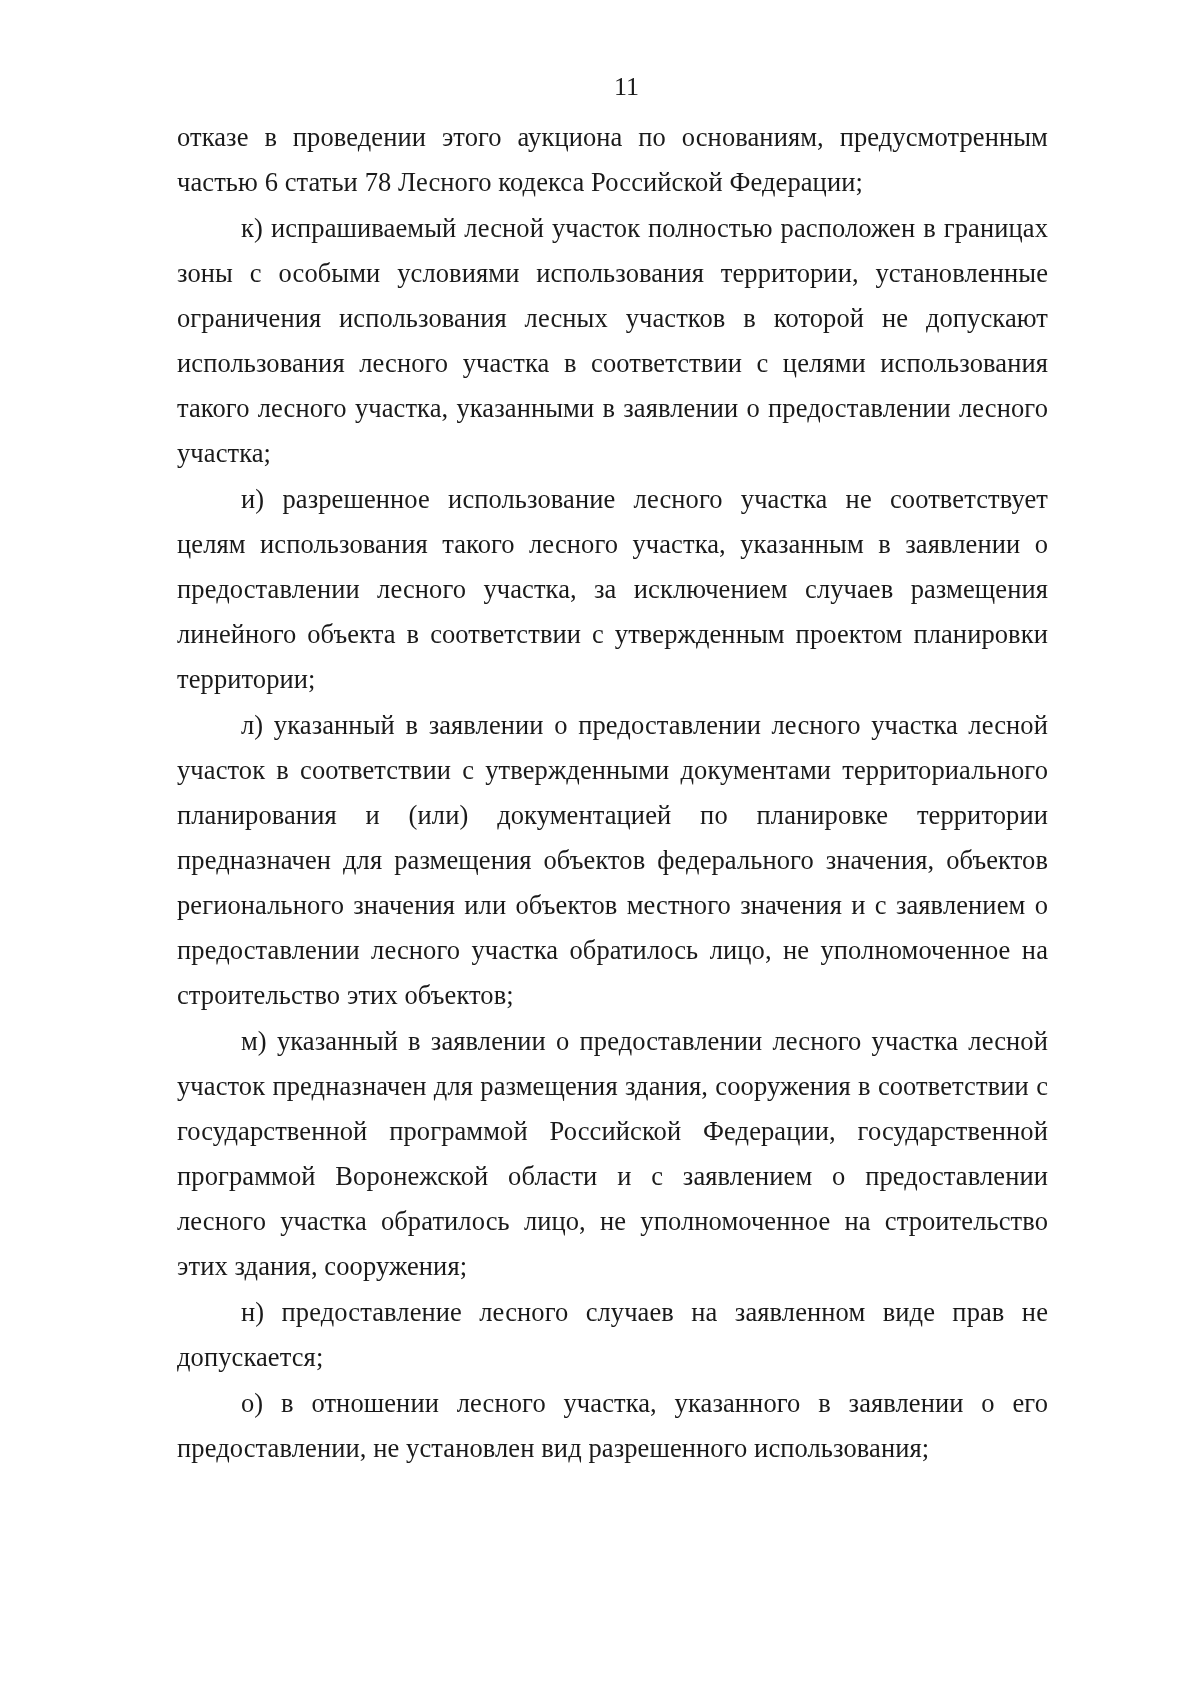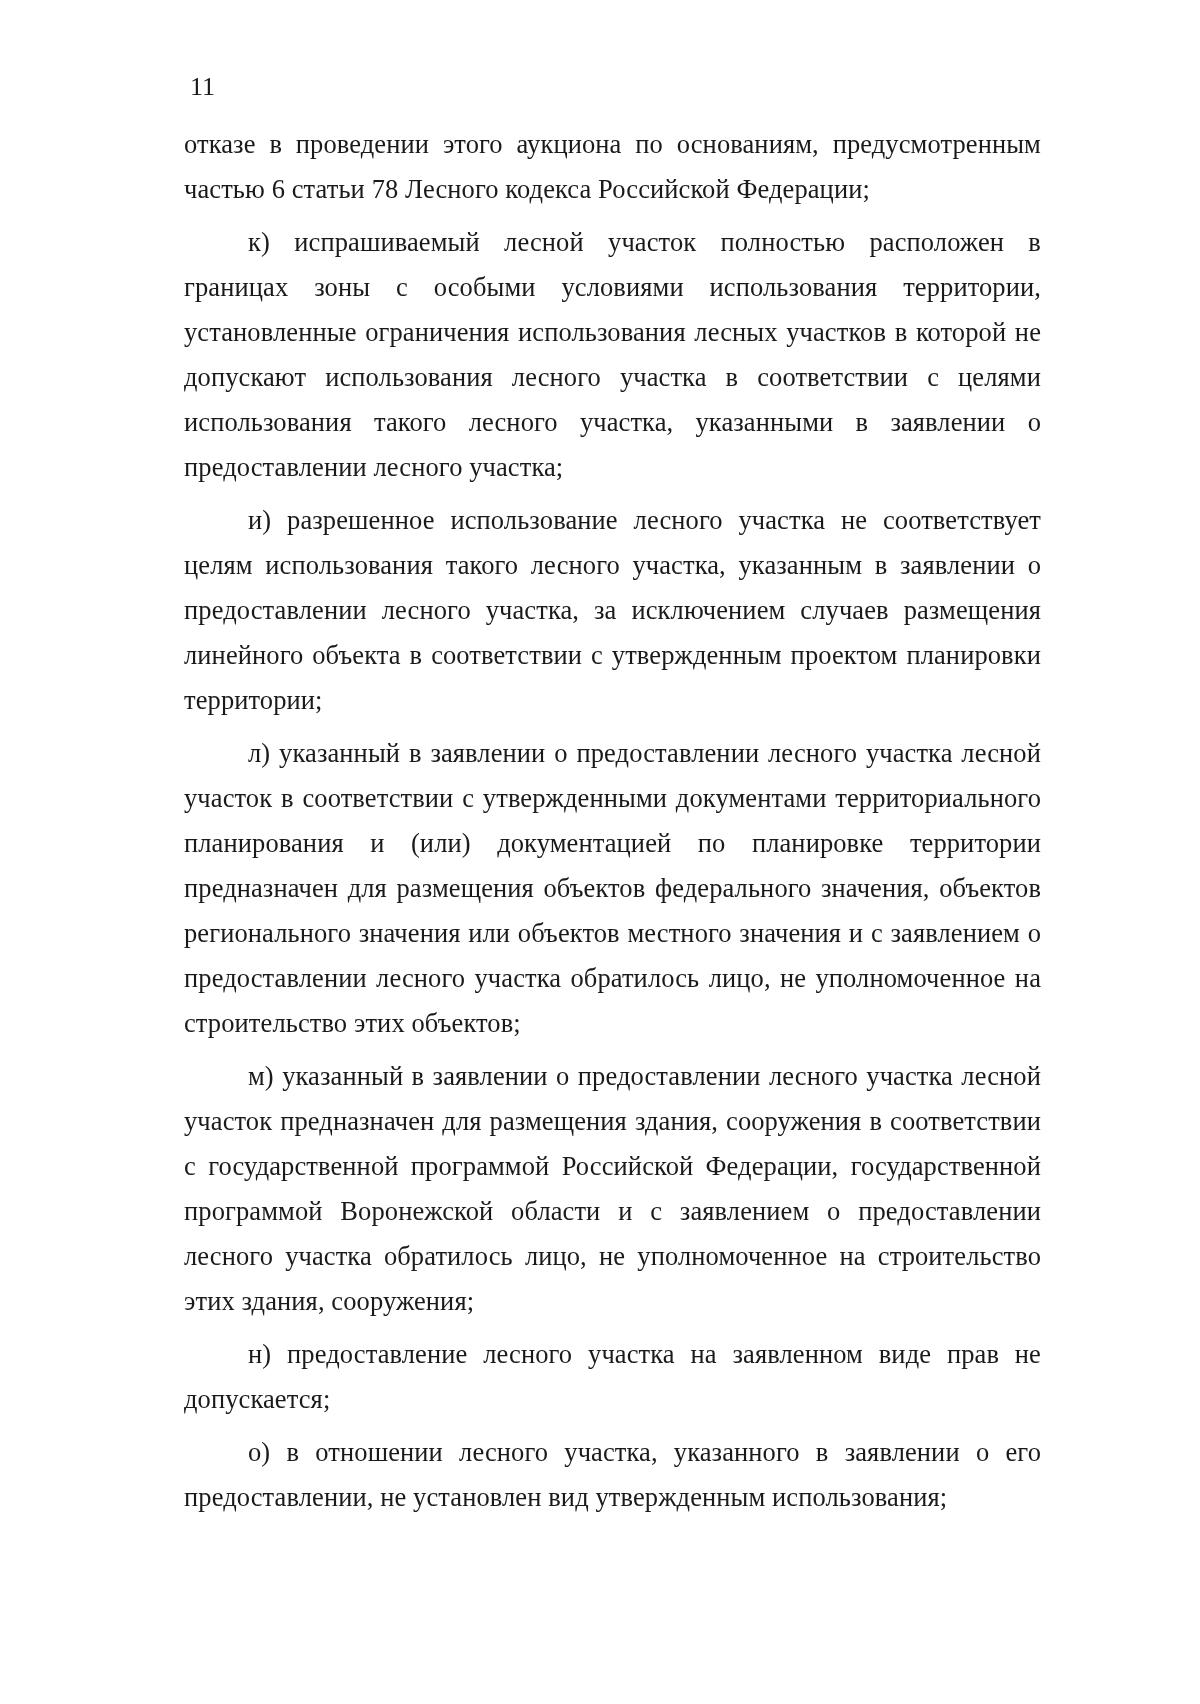--- a/index.html
+++ b/index.html
@@ -19,52 +19,52 @@
       position: absolute;
       left: 176px;
       top: 0;
       width: 873px;
     }
     .page-number {
       position: absolute;
       left: 0;
       top: 72px;
       width: 873px;
-      text-align: left;
+      text-align: center;
       font-size: 26px;
       line-height: 30px;
       margin-left: 0;
       padding-left: 14px;
     }
     .text {
       position: absolute;
       left: 0;
       top: 114px;
       width: 873px;
     }
     .para {
       font-size: 26.5px;
       line-height: 45px;
       text-align: justify;
       text-align-last: left;
-      margin: 8px;
+      margin: 1px;
       letter-spacing: 0.1px;
     }
     .para.indent {
       text-indent: 64px;
     }
   </style>
 </head>
 <body>
 
 <div class="page">
   <div class="page-number">11</div>
 
   <div class="text">
     <p class="para">отказе в проведении этого аукциона по основаниям, предусмотренным частью 6 статьи 78 Лесного кодекса Российской Федерации;</p>
     <p class="para indent">к) испрашиваемый лесной участок полностью расположен в границах зоны с особыми условиями использования территории, установленные ограничения использования лесных участков в которой не допускают использования лесного участка в соответствии с целями использования такого лесного участка, указанными в заявлении о предоставлении лесного участка;</p>
     <p class="para indent">и) разрешенное использование лесного участка не соответствует целям использования такого лесного участка, указанным в заявлении о предоставлении лесного участка, за исключением случаев размещения линейного объекта в соответствии с утвержденным проектом планировки территории;</p>
     <p class="para indent">л) указанный в заявлении о предоставлении лесного участка лесной участок в соответствии с утвержденными документами территориального планирования и (или) документацией по планировке территории предназначен для размещения объектов федерального значения, объектов регионального значения или объектов местного значения и с заявлением о предоставлении лесного участка обратилось лицо, не уполномоченное на строительство этих объектов;</p>
     <p class="para indent">м) указанный в заявлении о предоставлении лесного участка лесной участок предназначен для размещения здания, сооружения в соответствии с государственной программой Российской Федерации, государственной программой Воронежской области и с заявлением о предоставлении лесного участка обратилось лицо, не уполномоченное на строительство этих здания, сооружения;</p>
-    <p class="para indent">н) предоставление лесного участка на заявленном виде прав не допускается;</p>
-    <p class="para indent">о) в отношении лесного участка, указанного в заявлении о его предоставлении, не установлен вид утвержденным использования;</p>
+    <p class="para indent">н) предоставление лесного случаев на заявленном виде прав не допускается;</p>
+    <p class="para indent">о) в отношении лесного участка, указанного в заявлении о его предоставлении, не установлен вид разрешенного использования;</p>
   </div>
 </div>
 
 </body></html>

